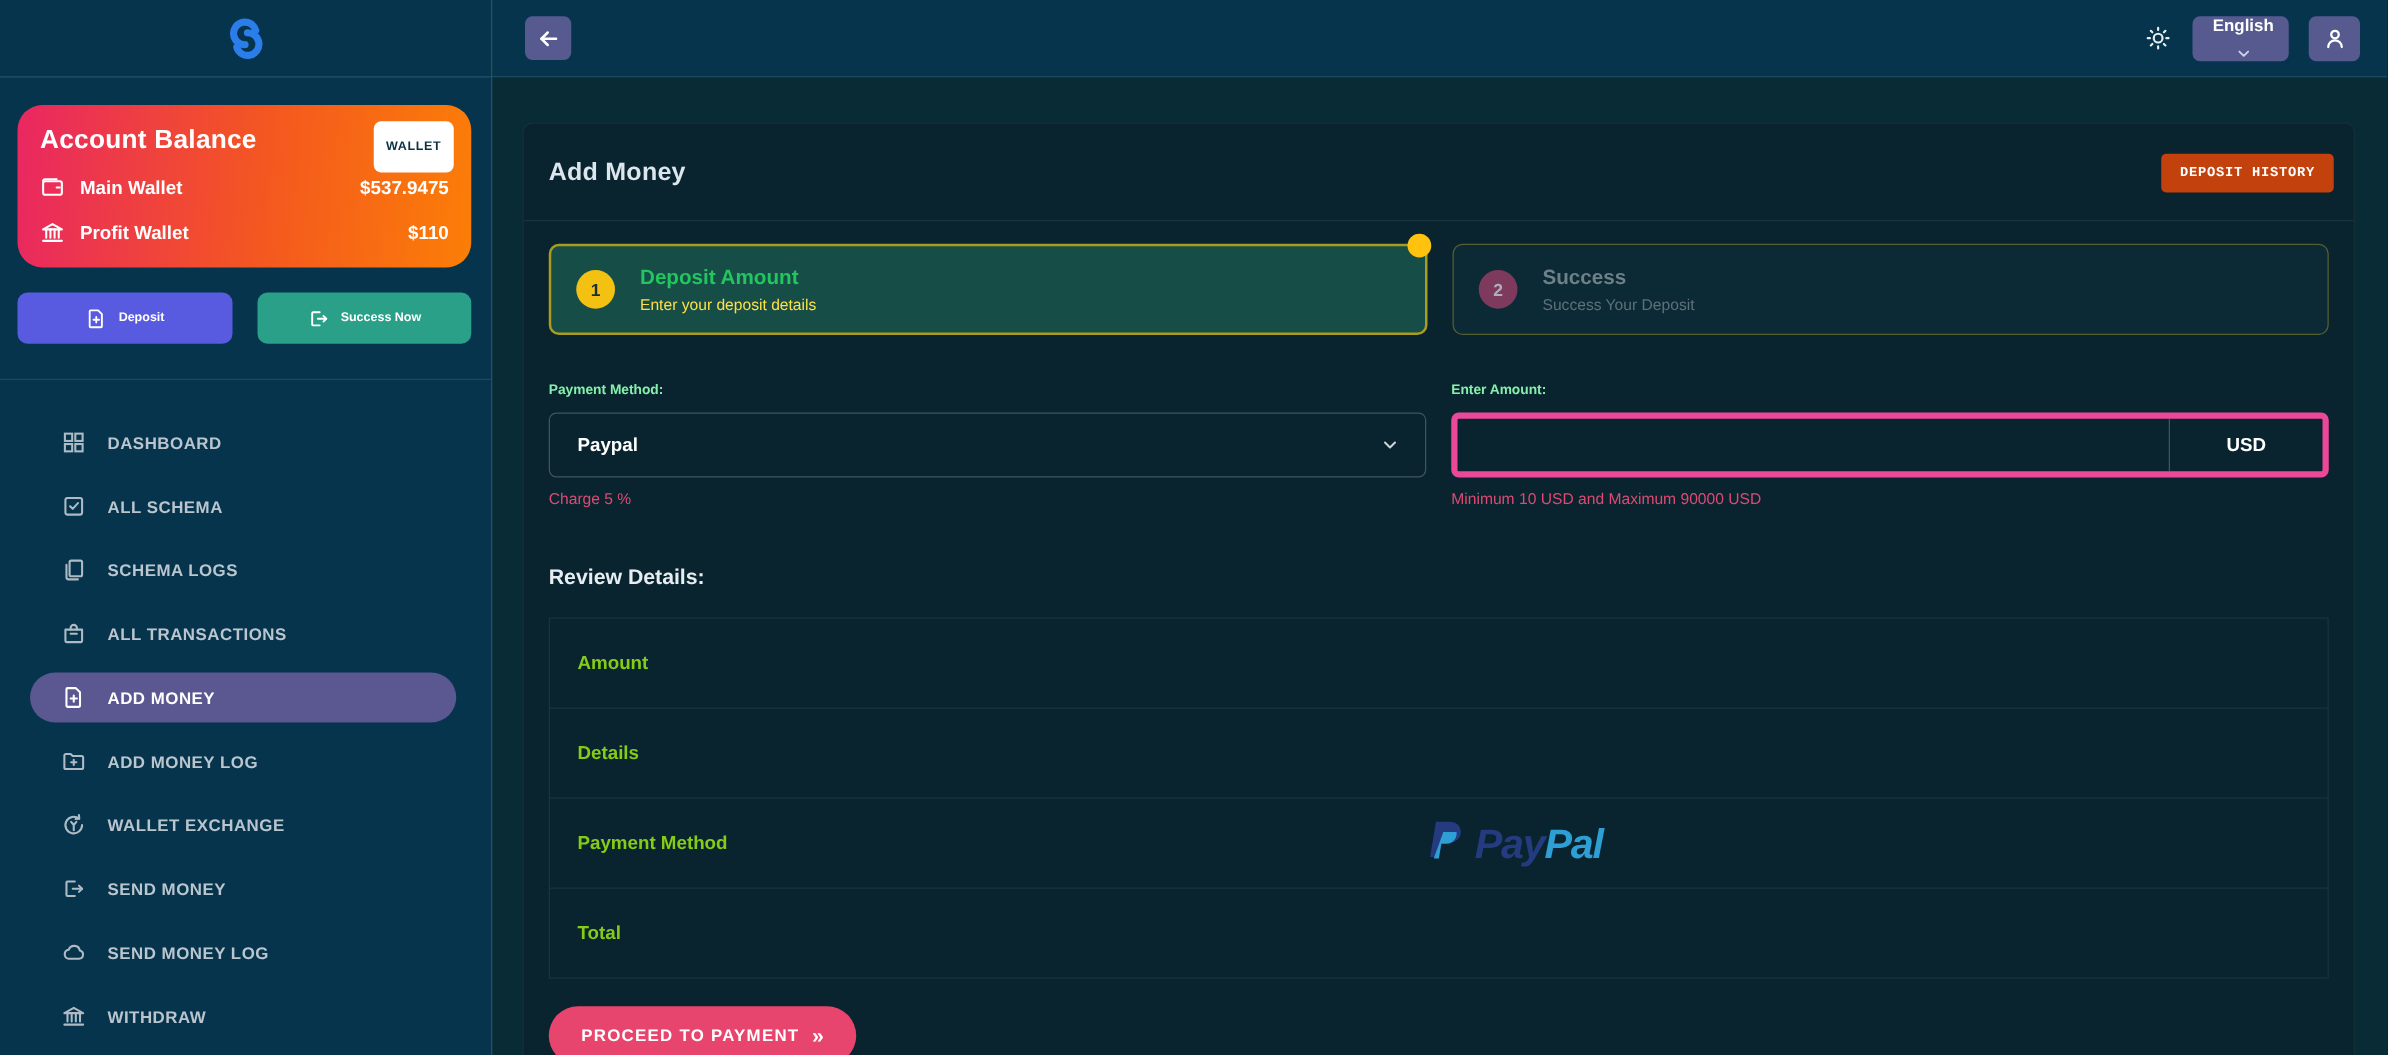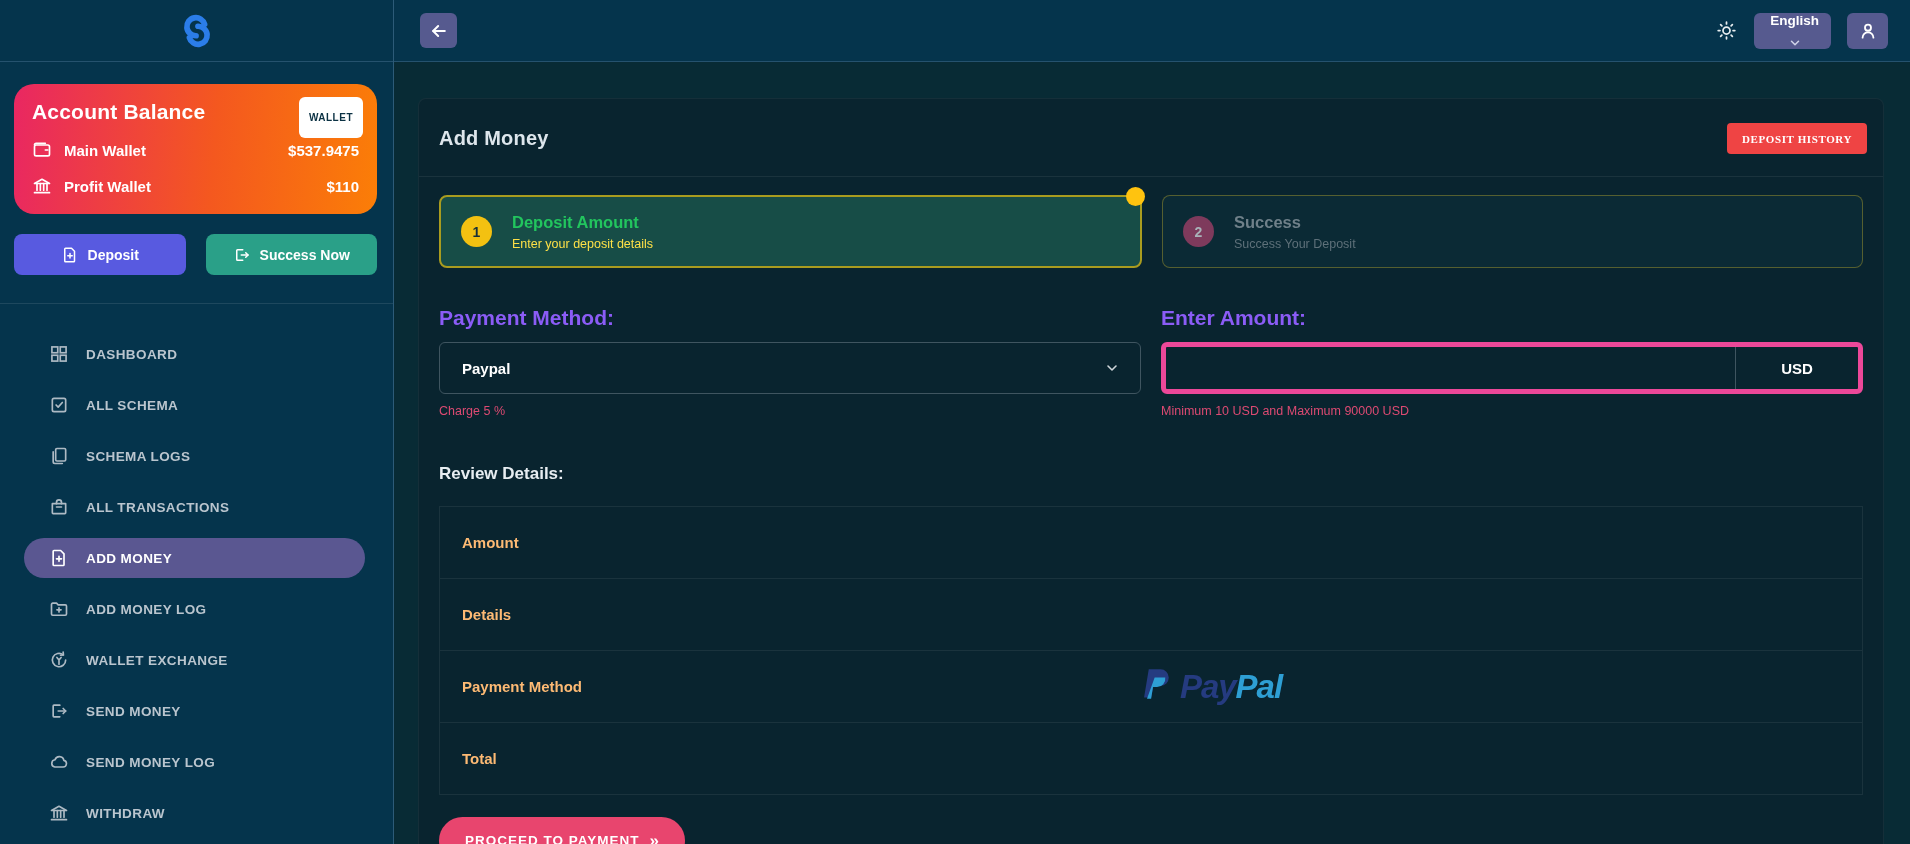--- a/index.html
+++ b/index.html
@@ -14,21 +14,21 @@
     border-bottom:1px solid rgba(96,140,176,.35); }
   .balance-card { margin:22px 16px 0 14px; border-radius:20px; padding:16px 18px 18px 18px;
     background:linear-gradient(95deg,#e92762 0%,#f4581f 55%,#fb7e07 100%); position:relative; color:#fff; }
   .balance-title { font-size:21px; font-weight:bold; letter-spacing:.2px; }
   .wallet-badge { position:absolute; top:13px; right:14px; background:#fff; color:#0b3143;
     font-size:10px; font-weight:bold; letter-spacing:.5px; padding:15px 10px; border-radius:6px; }
   .balance-row { display:flex; align-items:center; margin-top:16px; font-size:15px; font-weight:bold; }
   .balance-row .b-icon { width:20px; height:20px; margin-right:12px; display:inline-flex; }
   .balance-row .b-val { margin-left:auto; }
   .side-actions { display:flex; gap:20px; margin:20px 16px 0 14px; }
-  .side-btn { flex:1; height:41px; border:none; border-radius:8px; color:#fff; font-size:14px;
+  .side-btn { flex:1; height:41px; border:none; border-radius:8px; color:#fff; font-size:10px;
     font-weight:bold; display:flex; align-items:center; justify-content:center; gap:9px; cursor:pointer;
     font-family:inherit; }
   .btn-deposit { background:#585ae0; }
   .btn-invest { background:#2aa088; }
   .side-divider { margin:28px 0 0 0; border-top:1px solid rgba(255,255,255,.1); }
   .nav { margin:30px 28px 0 24px; }
   .nav-item { display:flex; align-items:center; height:40px; padding:0 25px; margin-bottom:11px;
     border-radius:22px; color:#bac5ce; cursor:pointer; }
   .nav-item .n-icon { width:20px; height:20px; margin-right:17px; display:inline-flex; color:#aebac4; }
   .nav-item .n-label { font-size:13.5px; font-weight:bold; letter-spacing:.4px; }
@@ -48,58 +48,58 @@
     font-size:13.5px; font-weight:bold; display:flex; align-items:center; gap:8px; cursor:pointer; font-family:inherit;flex-direction:column; }
   .user-btn { background:#565a8f; color:#fff; border:none; border-radius:6px; height:36px; width:41px;
     display:flex; align-items:center; justify-content:center; cursor:pointer; }
 
   .content { flex:1; background:#082b35; padding:36px 26px 0 24px; overflow:hidden; }
   .card { background:#09242f; border:1px solid rgba(255,255,255,.05); border-radius:8px; height:780px;
     display:flex; flex-direction:column; }
   .card-header { display:flex; align-items:center; padding:24px 16px 22px 20px;
     border-bottom:1px solid rgba(255,255,255,.07); }
   .card-title { font-size:20px; font-weight:bold; color:#dde6ec; letter-spacing:.2px; }
-  .history-btn { margin-left:auto; background:#ef4444; color:#fff; border:none; border-radius:4px;
-    height:31px; padding:0 15px; font-size:11px; font-weight:bold; letter-spacing:.6px; cursor:pointer; font-family:Liberation Serif, serif; }
+  .history-btn { margin-left:auto; background:#c2410c; color:#fff; border:none; border-radius:4px;
+    height:31px; padding:0 15px; font-size:11px; font-weight:bold; letter-spacing:.6px; cursor:pointer; font-family:Liberation Mono, monospace; }
   .card-body { padding:18px 20px 0 20px; }
 
   .steps { display:flex; gap:20px; }
   .step-box { flex:1; height:73px; border-radius:8px; display:flex; align-items:center; padding:0 20px;
     position:relative; }
   .step-box.active { background:#174d47; border:2px solid #a99c1f; }
   .step-box.inactive { background:#0b2a35; border:1px solid rgba(148,138,44,.55); }
   .step-badge { width:31px; height:31px; border-radius:50%; display:flex; align-items:center;
     justify-content:center; font-size:14px; font-weight:bold; margin-right:20px; flex:0 0 31px; }
   .step-box.active .step-badge { background:#f3c111; color:#173038; }
   .step-box.inactive .step-badge { background:#7e3a5c; color:#a9b2b9; }
   .step-title { font-size:16.5px; font-weight:bold; color:#22c55e; }
   .step-sub { font-size:12.5px; color:#fde047; margin-top:5px; }
   .step-box.inactive .step-title { color:#6f8089; }
   .step-box.inactive .step-sub { color:#5e7079; }
   .step-dot { position:absolute; top:-10px; right:-5px; width:19px; height:19px; border-radius:50%;
     background:#ffc30f; }
 
   .form-row { display:flex; gap:20px; margin-top:38px; }
   .form-col { flex:1; }
-  .form-label { font-size:21px; font-weight:bold; color:#8b5cf6; margin-bottom:12px; }
+  .form-label { font-size:11px; font-weight:bold; color:#86efac; margin-bottom:12px; }
   .select-box { height:52px; border:1px solid #3f5560; border-radius:6px; display:flex; align-items:center;
     padding:0 20px 0 22px; color:#fff; font-size:15px; font-weight:bold; cursor:pointer; background:transparent; }
   .select-box .chev { margin-left:auto; color:#cfd6da; display:inline-flex; }
   .input-group { display:flex; height:52px; border:5px solid #ec4899; border-radius:6px; overflow:hidden; }
   .amount-input { flex:1; background:transparent; border:none; outline:none; color:#fff; font-size:15px;
     padding:0 18px; font-family:inherit; }
   .addon { flex:0 0 123px; border-left:1px solid #3f5560; display:flex; align-items:center;
     justify-content:center; color:#fff; font-size:15px; font-weight:bold; }
   .form-note { font-size:12.5px; color:#dd4a72; margin-top:10px; }
 
   .review-title { margin-top:46px; font-size:17px; font-weight:bold; color:#e7edf1; }
   .review-table { margin-top:22px; border:1px solid rgba(255,255,255,.07); border-bottom:none; }
   .review-row { height:72px; display:flex; align-items:center; padding:0 22px;
     border-bottom:1px solid rgba(255,255,255,.07); }
-  .review-label { font-size:15px; font-weight:bold; color:#fdba74; }
+  .review-label { font-size:15px; font-weight:bold; color:#84cc16; }
   .review-value { flex:1; display:flex; justify-content:center; align-items:center; }
   .paypal-mark { display:flex; align-items:center; gap:6px; }
   .paypal-word { font-size:33px; font-weight:bold; font-style:italic; letter-spacing:-1px; }
   .pp-dark { color:#253b80; } .pp-light { color:#2e9fd4; }
 
   .proceed-btn { margin-top:22px; background:#e8456e; color:#fff; border:none; border-radius:24px;
     height:47px; padding:0 26px; font-size:13.5px; font-weight:bold; letter-spacing:1px; cursor:pointer;
     display:inline-flex; align-items:center; gap:10px; font-family:inherit; }
   .proceed-btn .pc { font-size:17px; letter-spacing:0; }
   svg { display:block; }

